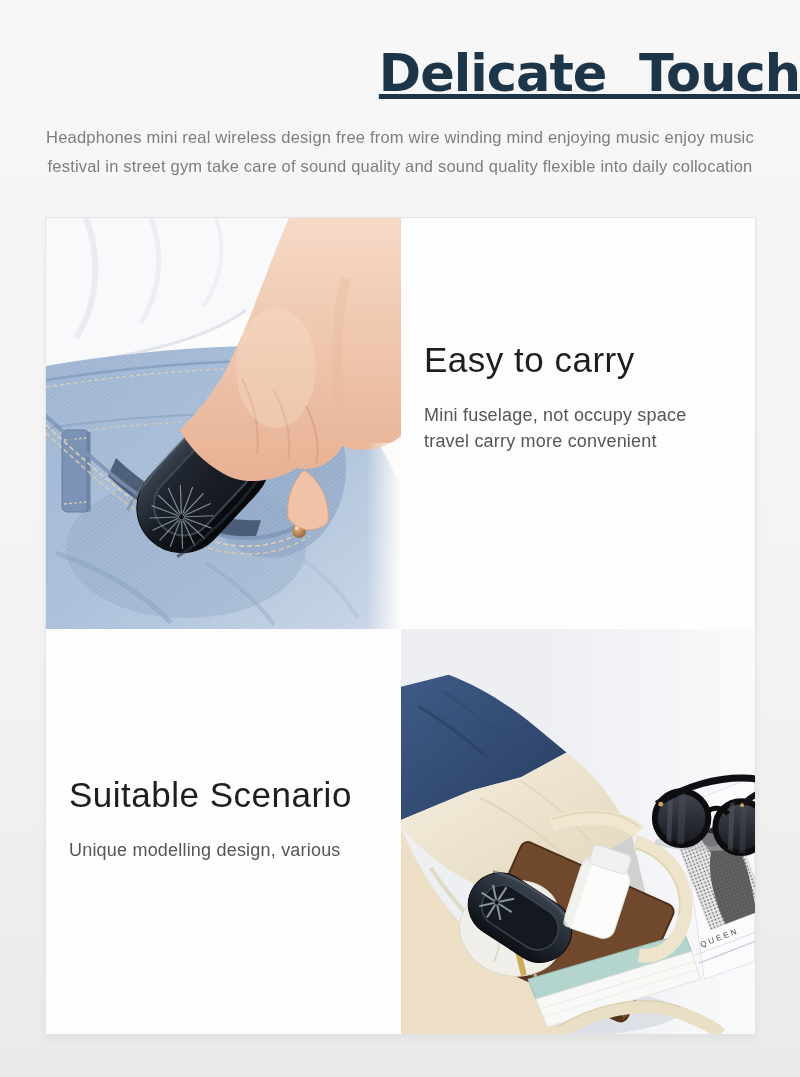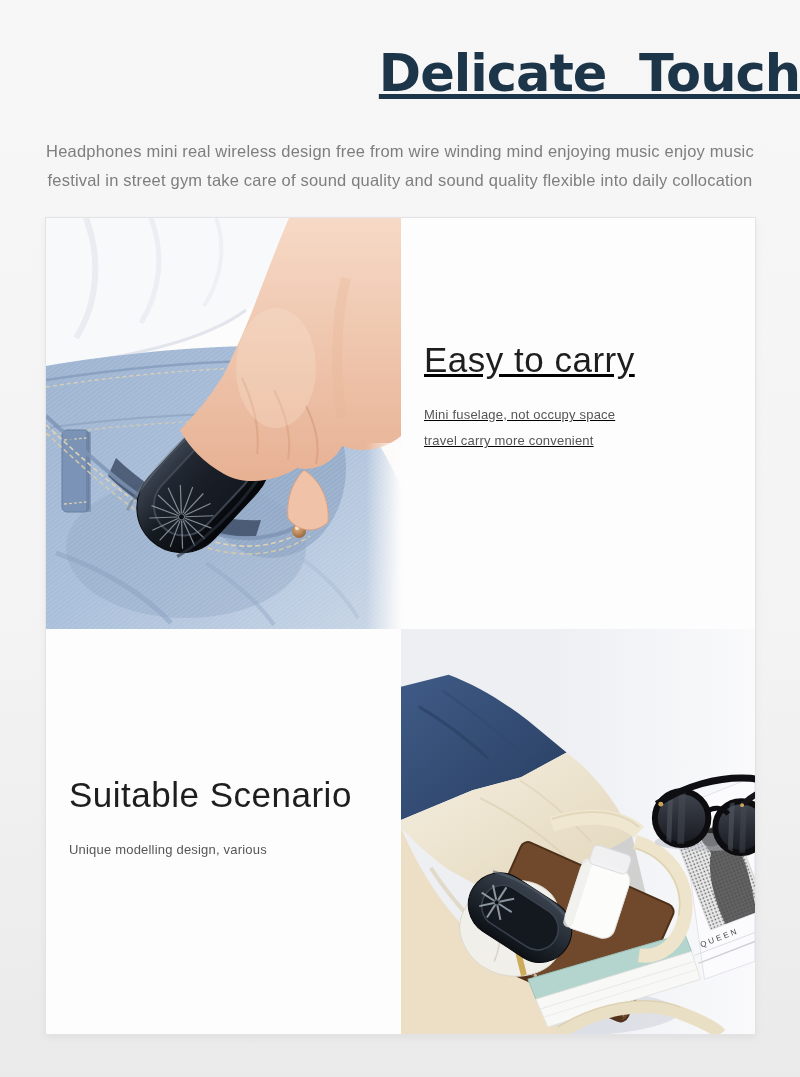--- a/index.html
+++ b/index.html
@@ -2,36 +2,36 @@
 <html><head>
 <meta charset="utf-8">
 <style>
   html,body{margin:0;padding:0;}
   body{width:800px;height:1077px;font-family:"Liberation Sans",sans-serif;}
   .page{position:relative;width:800px;height:1077px;overflow:hidden;
         background:linear-gradient(180deg,#f7f7f8 0%,#f3f3f4 60%,#eaeaeb 100%);}
   .title{position:absolute;left:0;right:0;top:44px;margin:0;text-align:right;
          font-family:"DejaVu Sans",sans-serif;font-weight:bold;font-size:51px;
          letter-spacing:-1px;word-spacing:16px;color:#1d3549;text-decoration:underline;}
-  .subtitle{position:absolute;left:0;right:0;top:121px;margin:16px;text-align:center;
+  .subtitle{position:absolute;left:0;right:0;top:121px;margin:2px;text-align:center;
             font-size:16.5px;line-height:29px;color:#7e7e7e;letter-spacing:.2px;}
   .subtitle div{white-space:nowrap;}
   .card{position:absolute;left:45px;top:217px;width:711px;height:818px;
         background:#fdfdfe;border:1px solid #e3e3e5;box-sizing:border-box;
         box-shadow:0 3px 8px rgba(0,0,0,.05);}
   .grid{position:absolute;left:0;top:0;right:0;bottom:0;}
   .quad{position:absolute;overflow:hidden;}
   .q-tl{left:0;top:0;width:355px;height:411px;}
   .q-tr{left:355px;top:0;right:0;height:411px;background:#fdfdfe;}
   .q-bl{left:0;top:411px;width:426px;bottom:0;background:#fdfdfe;}
   .q-br{left:355px;top:411px;right:0;bottom:0;}
   .sec-head{margin:0;font-weight:400;font-size:35px;color:#1e1e1e;
             letter-spacing:.5px;font-family:"Liberation Sans",sans-serif;}
-  .sec-body{margin:22px 0 0 0;font-size:13px;line-height:26px;color:#565656;letter-spacing:.2px;}
-  .q-tr .content{padding:122px 0 0 23px;text-decoration:underline;}
+  .sec-body{margin:22px 0 0 0;font-size:18px;line-height:26px;color:#565656;letter-spacing:.2px;}
+  .q-tr .content{padding:122px 0 0 23px;}
   .q-bl .content{padding:146px 0 0 23px;}
   svg{display:block;}
 </style>
 </head>
 <body>
 
 <div class="page">
 
   <h1 class="title">Delicate Touch</h1>
 

